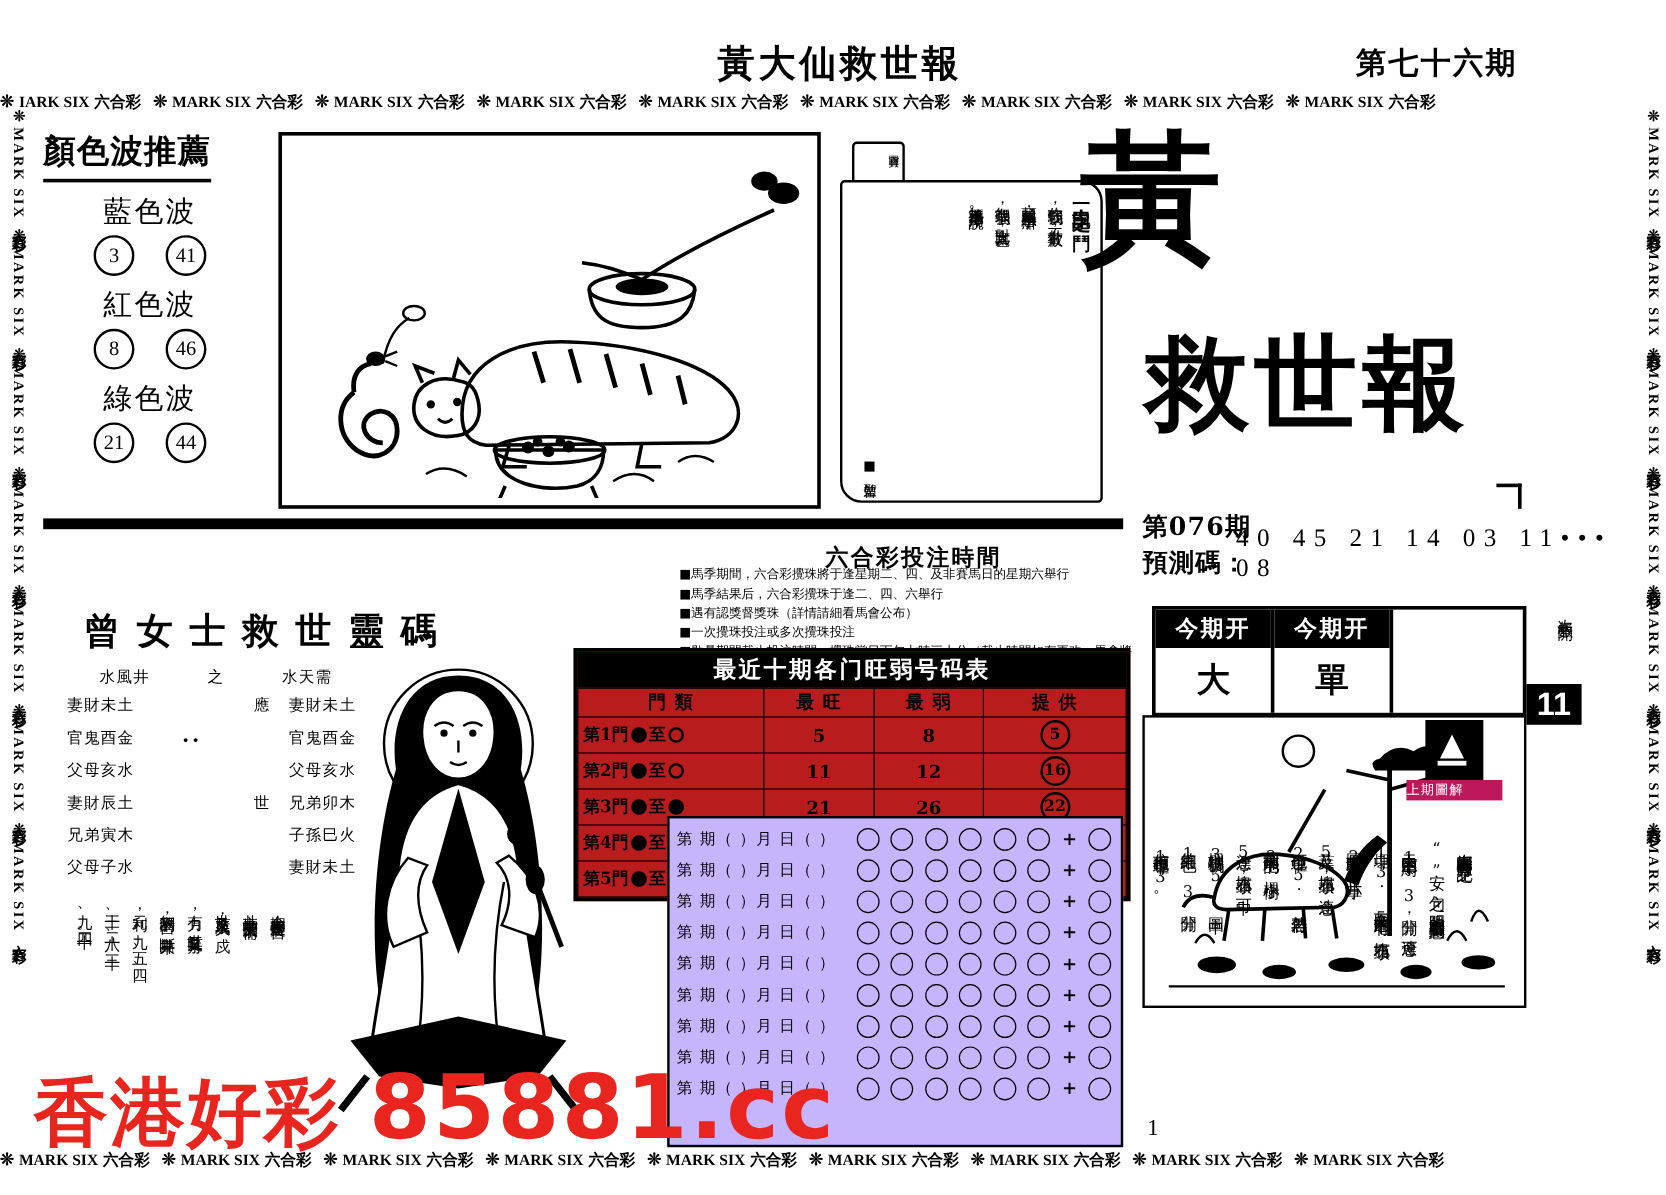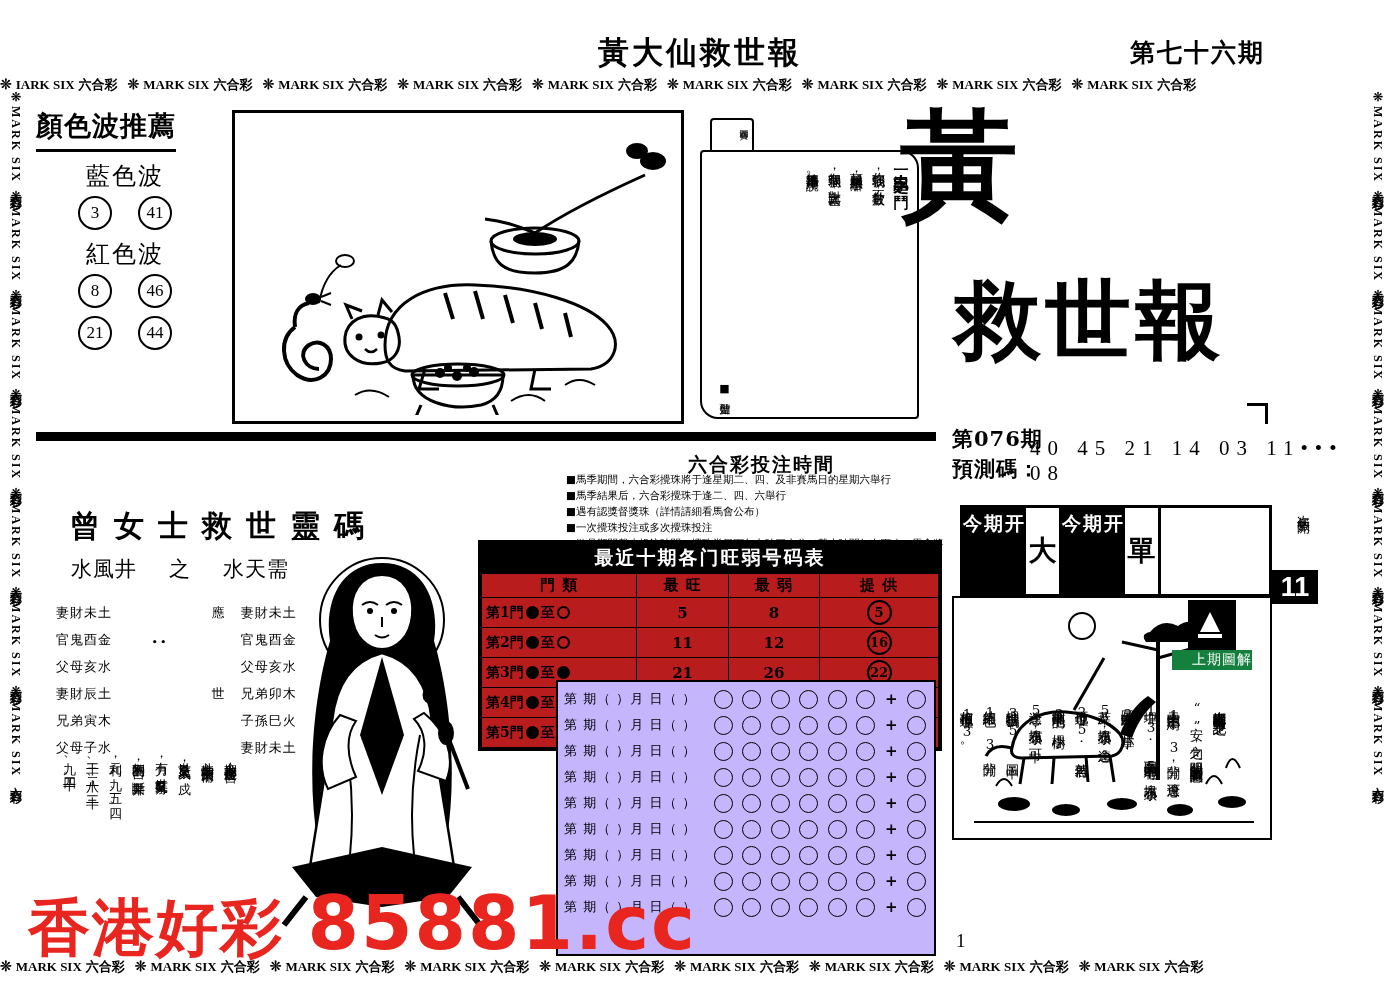--- a/index.html
+++ b/index.html
@@ -48,37 +48,37 @@
   .logo-jiu{position:absolute;left:955px;top:275px;font-family:"DejaVu Serif","Liberation Serif",serif;font-size:86px;font-weight:bold;letter-spacing:4px;line-height:90px;}
   .logo-corner{position:absolute;left:1247px;top:403px;width:18px;height:18px;border-top:3px solid #000;border-right:3px solid #000;}
 
   
   .issue{position:absolute;left:952px;top:425px;font-family:"DejaVu Serif","Liberation Serif",serif;font-size:21px;font-weight:bold;letter-spacing:1px;}
   .predict-lbl{position:absolute;left:952px;top:455px;font-family:"DejaVu Serif","Liberation Serif",serif;font-size:21px;font-weight:bold;letter-spacing:1px;}
   .predict-nums{position:absolute;left:1030px;top:436px;font-family:"Liberation Serif",serif;font-size:21px;letter-spacing:7px;}
 
   
   .resbox{position:absolute;left:960px;top:505px;width:306px;height:86px;border:3px solid #000;display:flex;}
-  .rescell{width:96px;border-right:3px solid #000;display:flex;flex-direction:row;}
+  .rescell{width:96px;border-right:3px solid #000;display:flex;flex-direction:column;}
   .rescell .hd{background:#000;color:#fff;font-family:"DejaVu Serif",serif;font-size:19px;font-weight:bold;text-align:center;padding:3px 0;letter-spacing:2px;}
   .rescell .bd{flex:1;display:flex;align-items:center;justify-content:center;font-family:"DejaVu Serif",serif;font-size:28px;font-weight:bold;}
   .resnum{flex:1;display:flex;align-items:center;justify-content:center;font-family:"Liberation Sans",sans-serif;font-size:64px;font-weight:bold;line-height:64px;}
   .side-note{position:absolute;left:1272px;top:505px;width:40px;height:66px;font-family:"DejaVu Serif",serif;font-size:13px;writing-mode:vertical-rl;letter-spacing:2px;}
   .side-num{position:absolute;left:1272px;top:570px;width:46px;height:34px;background:#000;color:#fff;font-family:"Liberation Sans",sans-serif;font-size:27px;font-weight:bold;text-align:center;line-height:34px;}
 
   
   .divider{position:absolute;left:36px;top:432px;width:900px;height:9px;background:#000;}
 
   
   .zeng{position:absolute;left:70px;top:470px;font-family:"DejaVu Serif","Liberation Serif",serif;font-size:30px;font-weight:bold;letter-spacing:14px;margin-top:36px;}
   .zeng-seal{position:absolute;left:498px;top:548px;width:34px;height:34px;font-size:9px;line-height:11px;border:1px solid #000;padding:2px;box-sizing:border-box;writing-mode:vertical-rl;}
 
   
   .hex{position:absolute;left:56px;top:555px;width:310px;font-family:"DejaVu Serif","Liberation Serif",serif;font-size:13px;}
-  .hex .hdrow{display:flex;font-size:21px;letter-spacing:1px;margin-bottom:21px;}
+  .hex .hdrow{display:flex;font-size:13px;letter-spacing:1px;margin-bottom:6px;}
   .hex .hdrow .a{width:96px;text-align:center;}
   .hex .hdrow .b{width:56px;text-align:center;}
   .hex .hdrow .c{width:96px;text-align:center;}
   .hex .row{display:flex;margin-bottom:9px;align-items:flex-end;}
   .hex .l{width:96px;letter-spacing:1px;}
   .hex .yao{width:44px;font-size:11px;letter-spacing:2px;}
   .hex .m{width:46px;text-align:center;}
   .hex .r{width:96px;letter-spacing:1px;}
   .hex .rr{width:30px;text-align:center;}
 
@@ -109,21 +109,21 @@
   .pgrid{position:absolute;left:556px;top:680px;width:380px;height:276px;border:2px solid #000;background:#c4b5fd;padding:4px 6px;box-sizing:border-box;font-family:"DejaVu Serif","Liberation Serif",serif;font-size:13px;}
   .pgrid .prow{display:flex;align-items:center;height:26px;}
   .pgrid .lbl{width:150px;letter-spacing:1px;white-space:nowrap;font-size:13px;}
   .pgrid .balls{flex:1;display:flex;justify-content:space-between;align-items:center;padding-right:2px;}
   .pgrid .ball{width:17px;height:17px;border:1.5px solid #000;border-radius:50%;}
   .pgrid .plus{font-size:15px;font-weight:bold;}
 
   
   .rpic{position:absolute;left:952px;top:596px;width:316px;height:240px;border:2px solid #000;}
   .rseal{position:absolute;left:1188px;top:600px;width:44px;height:46px;border:2px solid #000;background:#000;color:#fff;font-size:10px;}
-  .rseal-lbl{position:absolute;left:1172px;top:650px;width:80px;text-align:right;font-size:14px;background:#15803d;color:#fff;padding:1px 0;letter-spacing:1px;}
+  .rseal-lbl{position:absolute;left:1172px;top:650px;width:80px;text-align:left;font-size:11px;background:#be185d;color:#fff;padding:1px 0;letter-spacing:1px;}
   .rtext{position:absolute;left:952px;top:700px;height:240px;display:flex;flex-direction:row-reverse;font-family:"DejaVu Serif","Liberation Serif",serif;font-size:13.5px;line-height:17px;letter-spacing:1px;}
   .rtext .col{writing-mode:vertical-rl;text-orientation:upright;margin-left:6px;}
 
   
   .wm{position:absolute;left:28px;top:880px;font-family:"DejaVu Sans","Liberation Sans",sans-serif;font-weight:bold;font-size:62px;color:#e8251f;letter-spacing:2px;white-space:nowrap;}
   .wm .num{font-size:74px;}
   .pagenum{position:absolute;left:956px;top:930px;font-family:"Liberation Serif",serif;font-size:19px;}
 
   
   svg{display:block;}
@@ -158,20 +158,21 @@
 
     <div class="wave-grp">
       <div class="wave-lbl">紅色波</div>
       <div class="wave-nums">
         <span class="circ">8</span>
         <span class="circ">46</span>
       </div>
     </div>
 
     <div class="wave-grp">
+      <div class="wave-lbl">綠色波</div>
       <div class="wave-nums">
         <span class="circ">21</span>
         <span class="circ">44</span>
       </div>
     </div>
   </div>
 
   <div class="pic">
     <svg width="440" height="302" viewBox="0 0 440 302">
 

